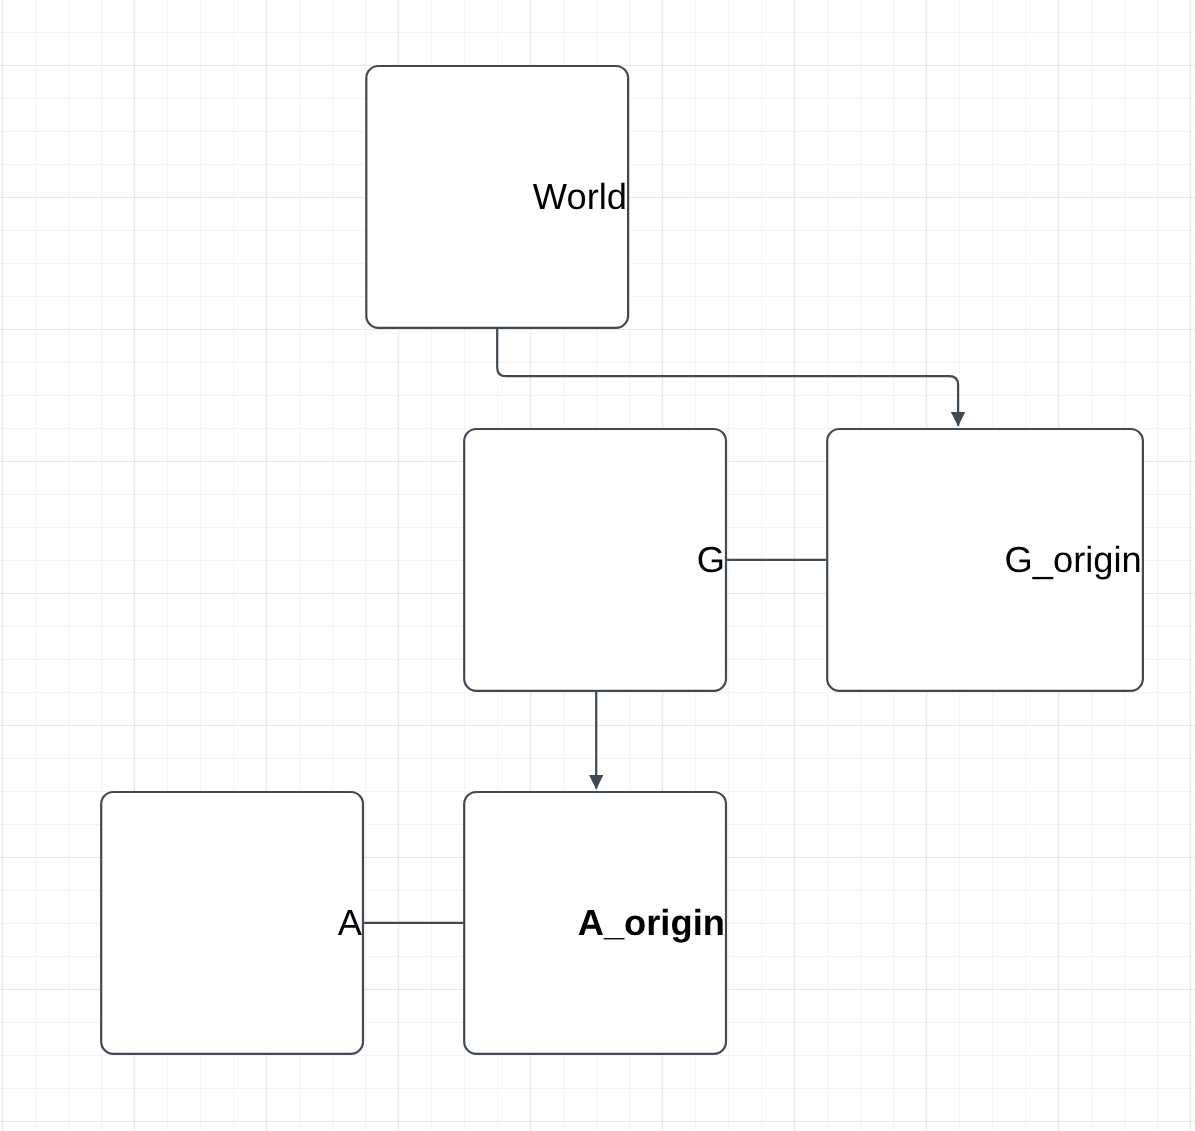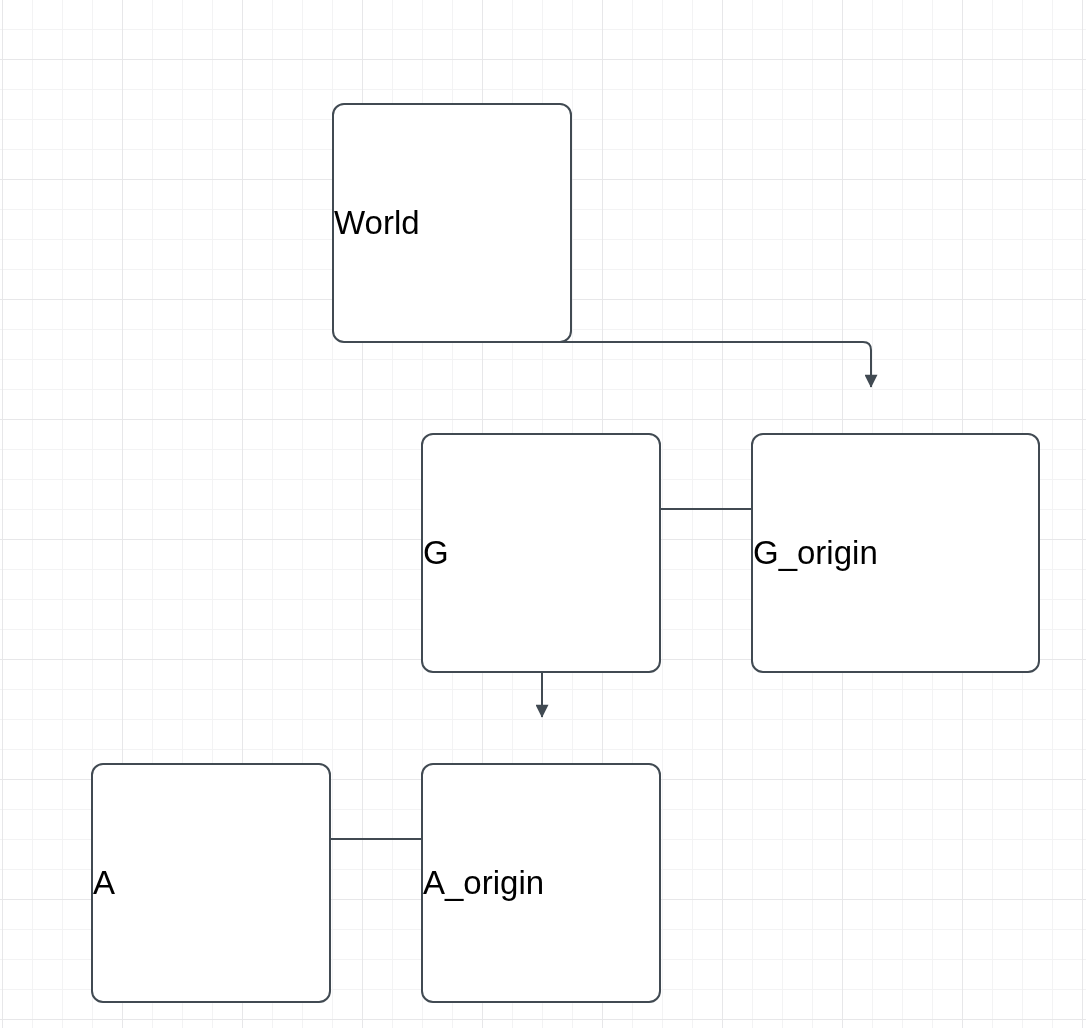--- a/index.html
+++ b/index.html
@@ -34,22 +34,21 @@
     stroke-linejoin: round;
   }
   .node {
     position: absolute;
     box-sizing: border-box;
     background: #ffffff;
     border: 2px solid #414a52;
     border-radius: 12px;
     display: flex;
     align-items: center;
-    justify-content: flex-start;
-    margin-top: 44px;
+    justify-content: flex-end;
   }
   .node .label {
     color: #000000;
     font-size: 33px;
     line-height: 1.1;
     text-align: center;
     white-space: nowrap;
     user-select: none;
   }
 </style>
@@ -75,17 +74,17 @@
   </div>
   <div class="node" style="left: 421px; top: 389px; width: 240px; height: 240px; border-color: rgb(65, 74, 82);">
     <span class="label">G</span>
   </div>
   <div class="node" style="left: 751px; top: 389px; width: 289px; height: 240px; border-color: rgb(65, 74, 82);">
     <span class="label">G_origin</span>
   </div>
   <div class="node" style="left: 91px; top: 719px; width: 240px; height: 240px; border-color: rgb(65, 74, 82);">
     <span class="label">A</span>
   </div>
-  <div class="node" style="left: 421px; top: 719px; width: 240px; height: 240px; border-color: rgb(65, 74, 82);">
+  <div class="node" style="left: 421px; top: 719px; width: 240px; height: 240px; border-color: rgb(65, 74, 82); font-weight: bold;">
     <span class="label">A_origin</span>
   </div>
 
 </div>
 
 </body></html>

